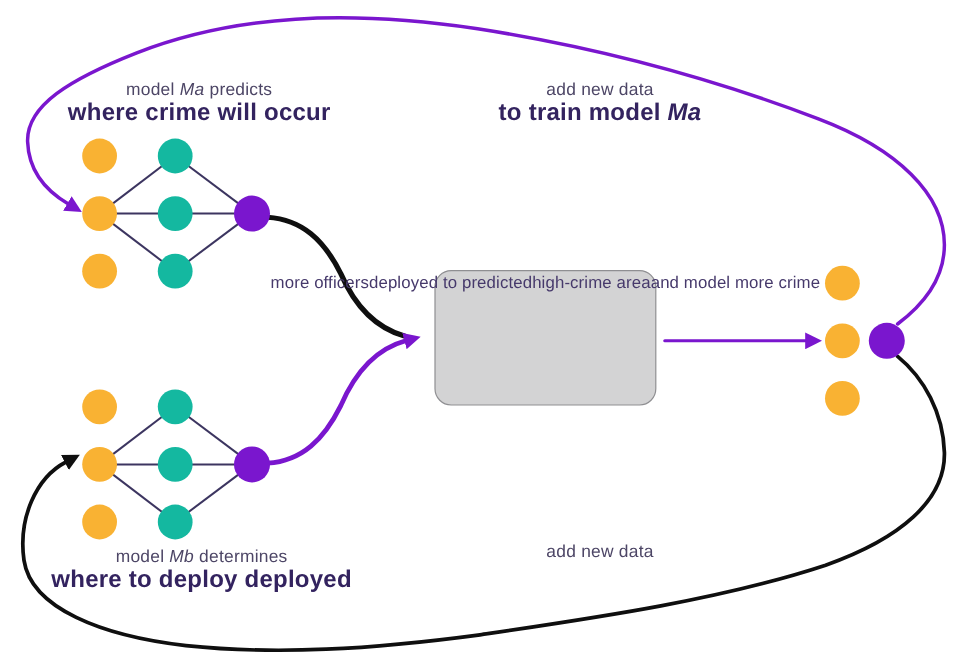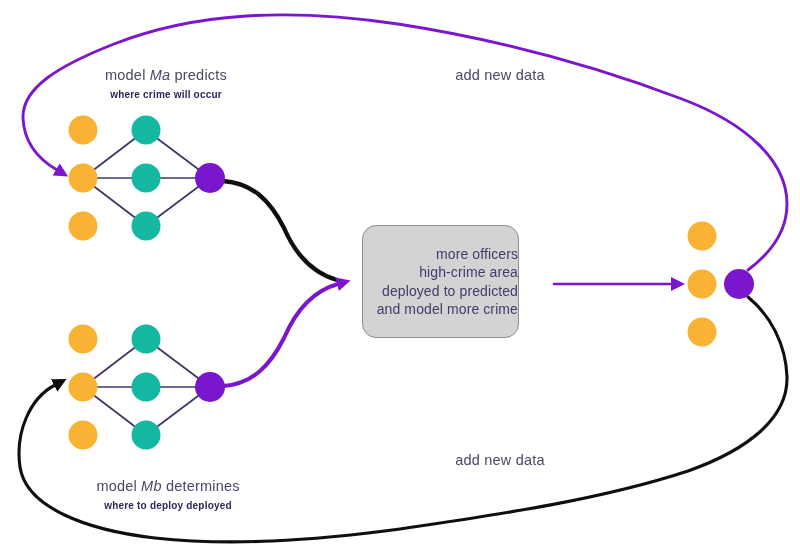--- a/index.html
+++ b/index.html
@@ -38,43 +38,43 @@
     text-align: center;
     white-space: nowrap;
   }
   .cap-regular {
     font-size: 14.5px;
     line-height: 19px;
     letter-spacing: 0.2px;
     color: var(--label_regular);
   }
   .cap-bold {
-    font-size: 10px;
+    font-size: 20px;
     line-height: 19px;
     font-weight: bold;
     letter-spacing: 0.2px;
     color: var(--label_bold);
   }
   .caption em { font-style: italic; }
 
   
   .center-box {
     position: absolute;
     left: 362px;
     top: 225px;
-    width: 157px;
+    width: 185px;
     height: 113px;
     box-sizing: border-box;
     background: var(--box_fill);
     border: 1.5px solid var(--box_border);
     border-radius: 14px;
     display: flex;
-    flex-direction: column;
+    flex-direction: row;
     justify-content: center;
-    align-items: flex-end;
+    align-items: flex-start;
   }
   .box-line {
     font-size: 14px;
     line-height: 18.5px;
     letter-spacing: 0.1px;
     color: var(--box_text);
     text-align: center;
     white-space: nowrap;
   }
 </style>
@@ -163,31 +163,32 @@
     </g>
   </svg>
 
   <div class="caption" style="left:166px; top:66px;">
     <div class="cap-regular"><span>model </span><em>Ma</em><span> predicts</span></div>
     <div class="cap-bold">where crime will occur</div>
   </div>
 
   <div class="caption" style="left:500px; top:66px;">
     <div class="cap-regular">add new data</div>
+    <div class="cap-bold"><span>to train model </span><em>Ma</em></div>
   </div>
 
-  <div class="caption" style="left:168px; top:477px;">
+  <div class="caption" style="left:168px; top:455px;">
     <div class="cap-regular"><span>model </span><em>Mb</em><span> determines</span></div>
     <div class="cap-bold">where to deploy deployed</div>
   </div>
 
   <div class="caption" style="left:500px; top:451px;">
     <div class="cap-regular">add new data</div>
   </div>
 
   <div class="center-box">
     <div class="box-line">more officers</div>
+    <div class="box-line">deployed to predicted</div>
     <div class="box-line">high-crime area</div>
-    <div class="box-line">deployed to predicted</div>
     <div class="box-line">and model more crime</div>
   </div>
 
 </div>
 
 </body></html>

